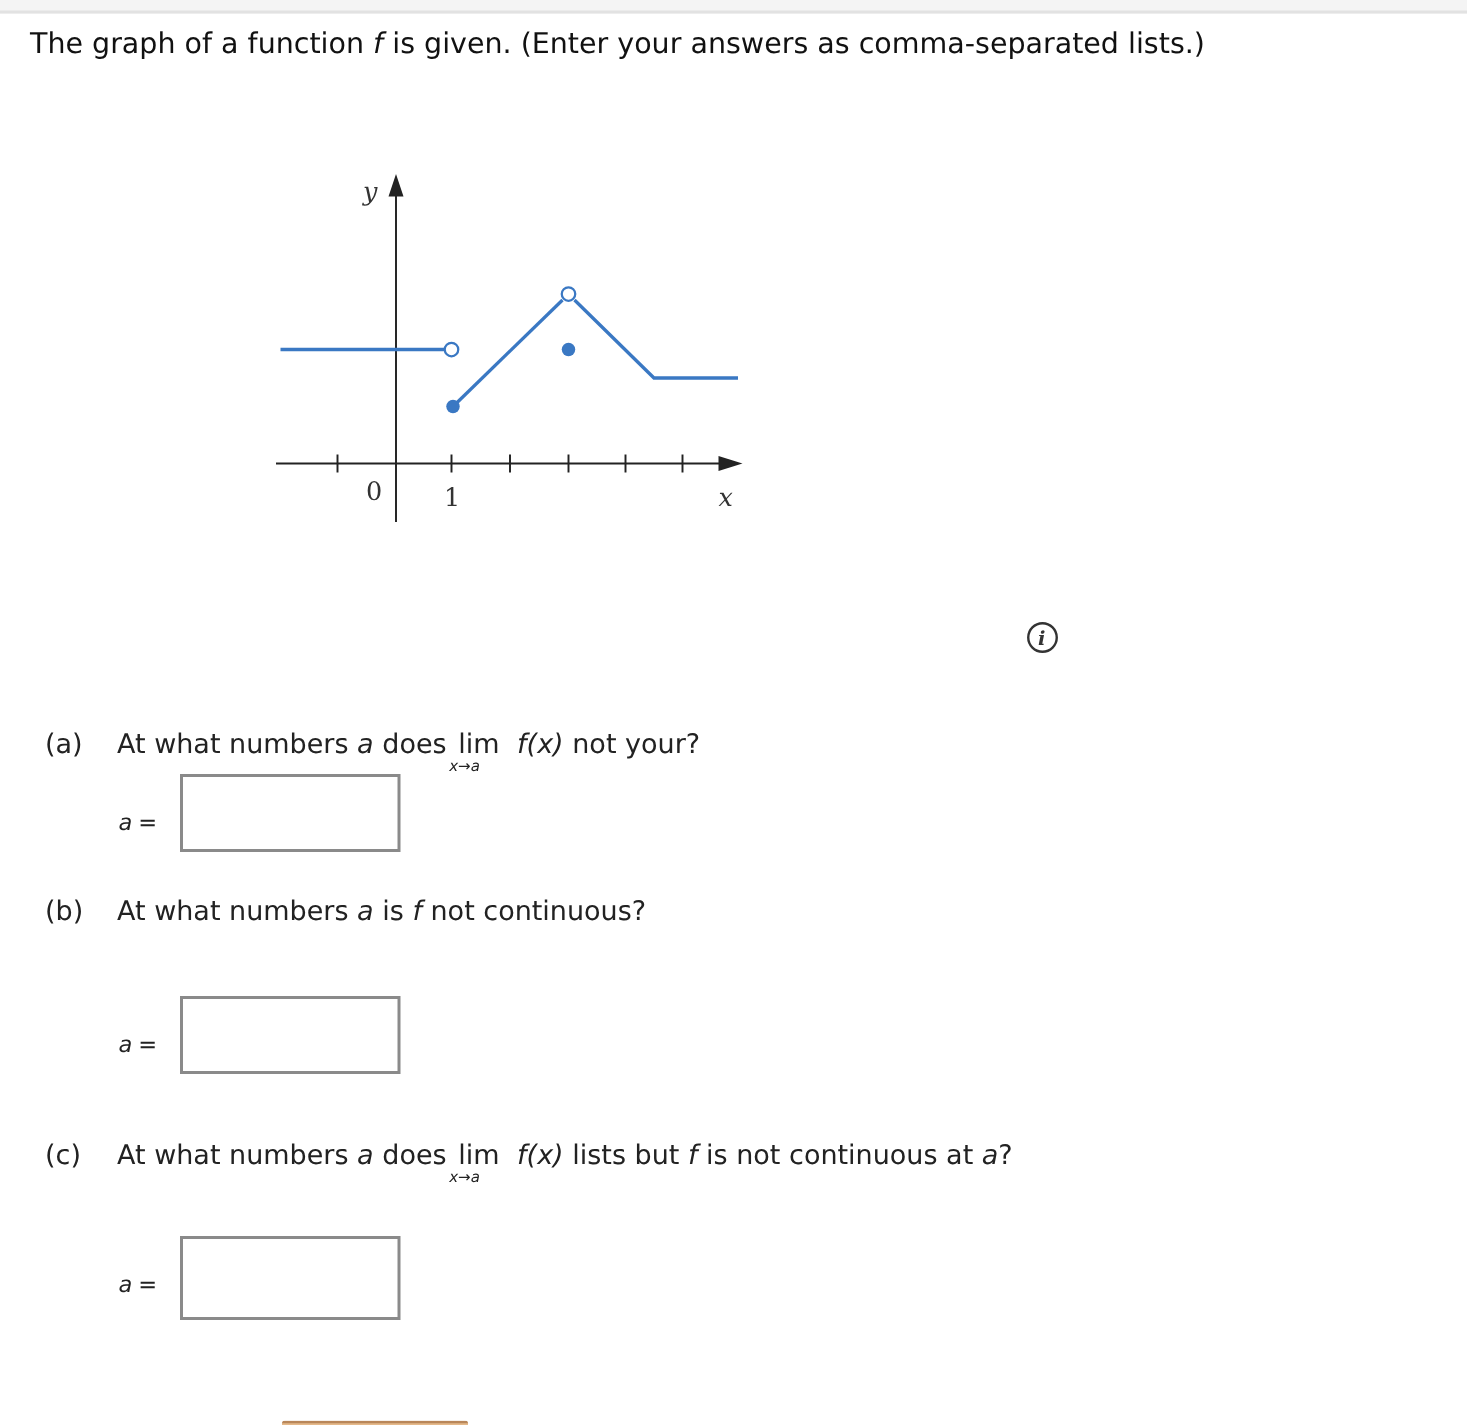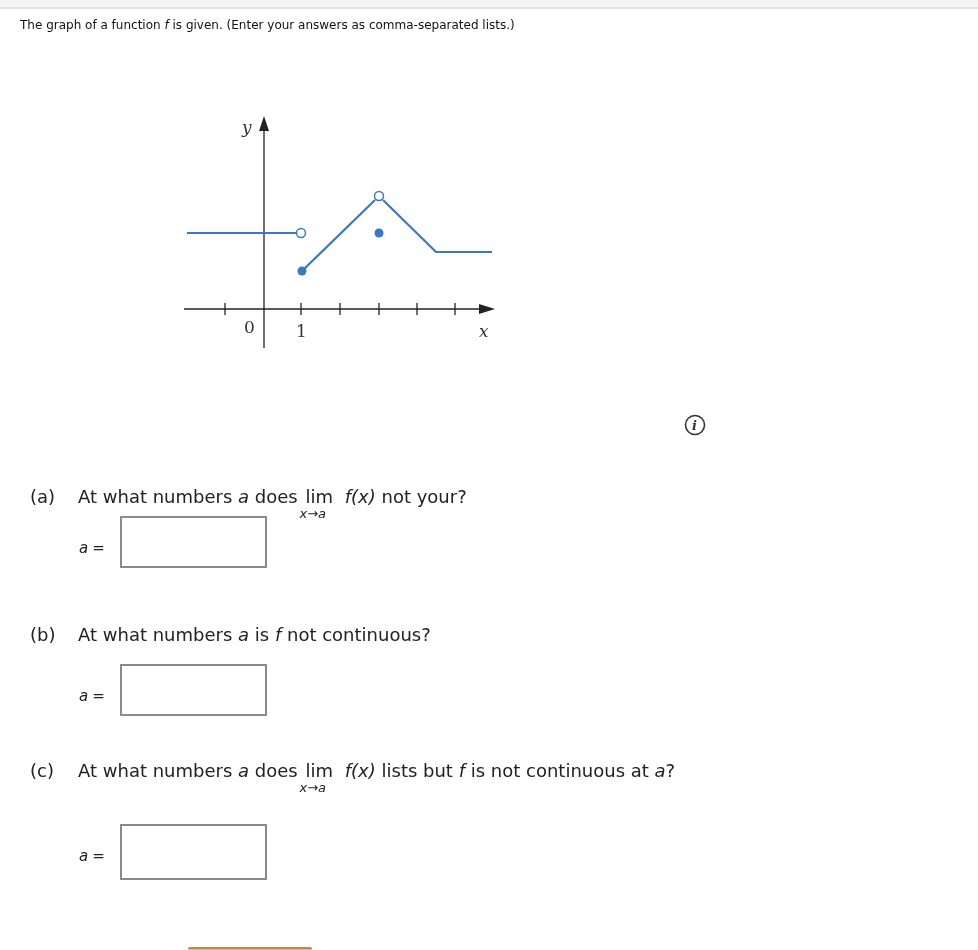--- a/index.html
+++ b/index.html
@@ -1,26 +1,26 @@
 <!DOCTYPE html>
 <html><head>
 <meta charset="utf-8">
 <style>
   html, body { margin:0; padding:0; background:#fff; }
   body { width:978px; height:950px; position:relative; overflow:hidden;
          font-family:"DejaVu Sans","Liberation Sans",sans-serif; color:#222; }
   .topbar { position:absolute; left:0; top:0; width:978px; height:7px; background:#f4f4f4; border-bottom:2px solid #e2e2e2; }
-  .intro { position:absolute; left:20px; top:18px; font-size:12px; color:#111; white-space:nowrap; }
+  .intro { position:absolute; left:20px; top:18px; font-size:19px; color:#111; white-space:nowrap; }
   em { font-style:italic; }
   .graph { position:absolute; left:170px; top:100px; width:340px; height:260px; }
   .info { position:absolute; left:684px; top:414px; width:22px; height:22px; }
   .q { position:absolute; left:30px; font-size:18px; color:#222; white-space:nowrap; }
   .q .lab { display:inline-block; width:48px; }
   .lim { display:inline-block; position:relative; margin:0 6px 0 2px; }
-  .lim .sub { position:absolute; left:-6px; top:20px; font-size:13px; font-style:italic; white-space:nowrap; }
+  .lim .sub { position:absolute; left:-6px; top:20px; font-size:10px; font-style:italic; white-space:nowrap; }
   .aeq { position:absolute; left:79px; font-size:15px; font-style:italic; color:#222; }
   .aeq span { font-style:normal; margin-left:4px; }
   .ans { position:absolute; left:120px; width:147px; height:52px; border:2px solid #8a8a8a; background:#fff; box-sizing:border-box; }
   .btn { position:absolute; left:188px; top:947px; width:124px; height:10px; background:#e5b98a; border-top:2px solid #b9875a; border-radius:2px; }
 </style>
 </head>
 <body>
 
 <div class="topbar"></div>
 
@@ -58,21 +58,21 @@
   <circle cx="11" cy="11" r="9.5" fill="none" stroke="#333" stroke-width="1.6"></circle>
   <text x="8" y="16" font-family="DejaVu Serif, serif" font-style="italic" font-weight="bold" font-size="13" fill="#333">i</text>
 </svg>
 
 <div class="q" style="top:486px;">
   <span class="lab">(a)</span><span>At what numbers </span><em>a</em><span> does </span><span class="lim"><span>lim</span><span class="sub">x→a</span></span> <em>f(x)</em><span> not your?</span>
 </div>
 <div class="aeq" style="top:539px;"><span style="font-style:italic;margin:0">a</span><span>=</span></div>
 <div class="ans" style="top:516px;"></div>
 
-<div class="q" style="top:624px;">
+<div class="q" style="top:597px;">
   <span class="lab">(b)</span><span>At what numbers </span><em>a</em><span> is </span><em>f</em><span> not continuous?</span>
 </div>
 <div class="aeq" style="top:687px;"><span style="font-style:italic;margin:0">a</span><span>=</span></div>
 <div class="ans" style="top:664px;"></div>
 
 <div class="q" style="top:760px;">
   <span class="lab">(c)</span><span>At what numbers </span><em>a</em><span> does </span><span class="lim"><span>lim</span><span class="sub">x→a</span></span> <em>f(x)</em><span> lists but </span><em>f</em><span> is not continuous at </span><em>a</em><span>?</span>
 </div>
 <div class="aeq" style="top:847px;"><span style="font-style:italic;margin:0">a</span><span>=</span></div>
 <div class="ans" style="top:824px;height:56px;"></div>

